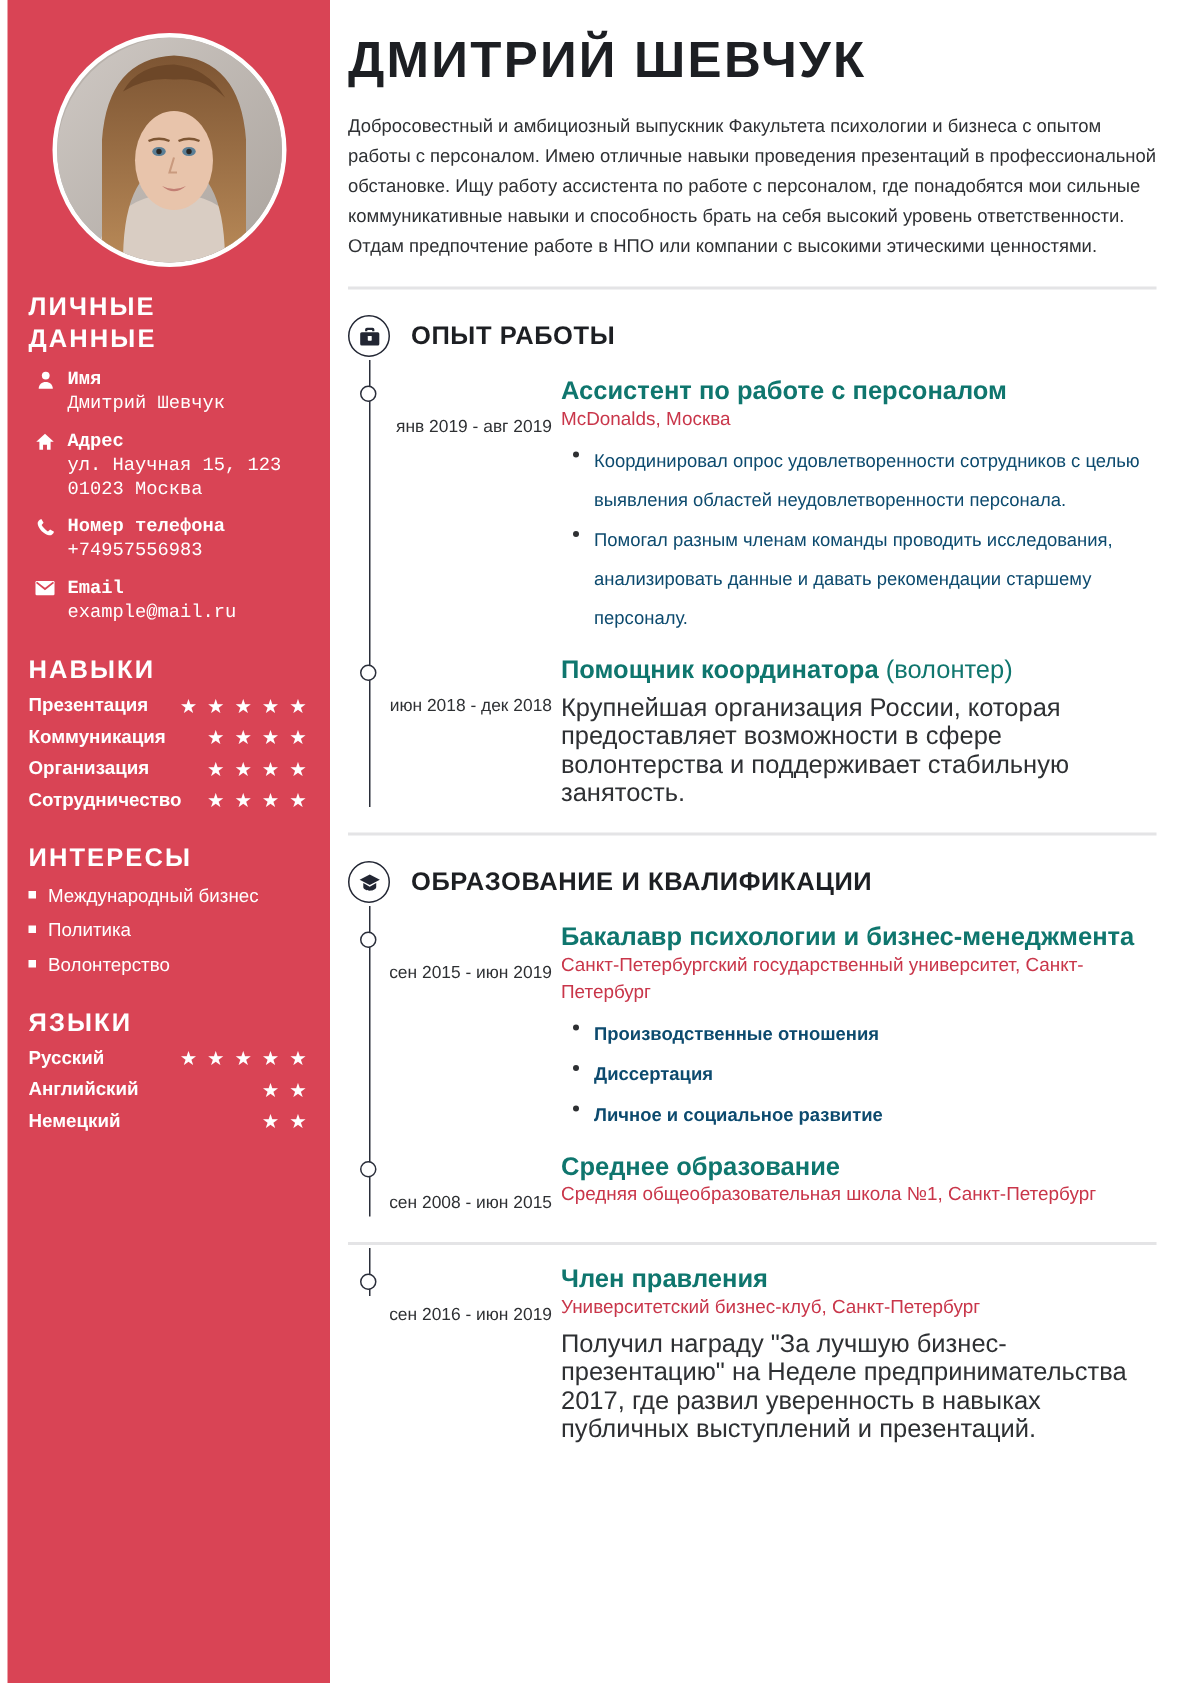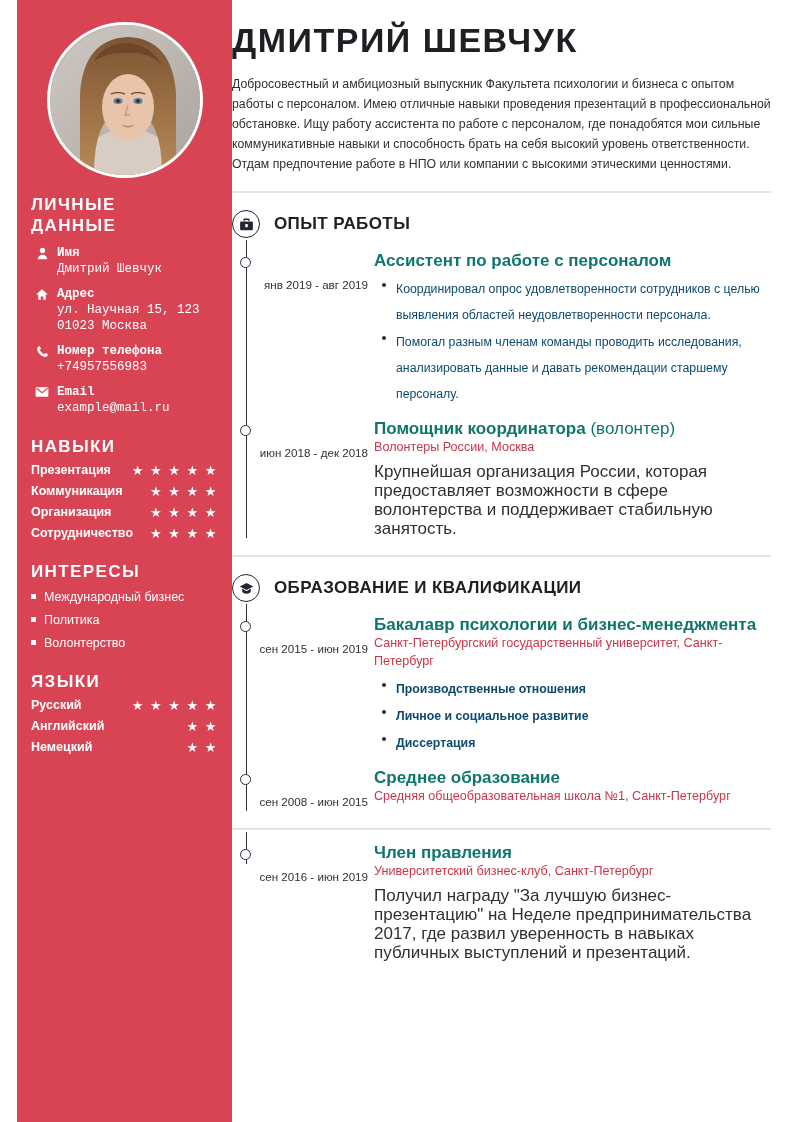--- a/index.html
+++ b/index.html
@@ -6,21 +6,21 @@
   html, body {
     width: 793px; height: 1122px;
     background: #ffffff;
     font-family: "Liberation Sans", sans-serif;
     overflow: hidden;
   }
   .page { position: relative; width: 793px; height: 1122px; background:#fff; }
 
   
   .sidebar {
-    position: absolute; left: 17px; top: 0;
+    position: absolute; left: 5px; top: 0;
     width: 215px; height: 1122px;
     background: #d94455;
     color: #ffffff;
     padding: 0 14px;
   }
   .avatar-wrap {
     width: 156px; height: 156px;
     margin: 22px auto 0 auto;
     border-radius: 50%;
     border: 3px solid #ffffff;
@@ -276,33 +276,33 @@
     </div>
 
     <div class="tl">
       <div class="tl-line"></div>
 
       <div class="entry">
         <span class="dot"></span>
         <div class="dates">янв 2019 - авг 2019</div>
         <div class="ebody">
           <div class="etitle">Ассистент по работе с персоналом</div>
+          <div class="eorg">McDonalds, Москва</div>
           <ul class="blist">
             <li>Координировал опрос удовлетворенности сотрудников с целью выявления областей неудовлетворенности персонала.</li>
             <li>Помогал разным членам команды проводить исследования, анализировать данные и давать рекомендации старшему персоналу.</li>
           </ul>
         </div>
       </div>
 
       <div class="entry">
         <span class="dot"></span>
         <div class="dates">июн 2018 - дек 2018</div>
         <div class="ebody">
           <div class="etitle"><span>Помощник координатора</span><span class="light"> (волонтер)</span></div>
-          <div class="eorg">Волонтеры России, Москва</div>
           <div class="edesc">Крупнейшая организация России, которая предоставляет возможности в сфере волонтерства и поддерживает стабильную занятость.</div>
         </div>
       </div>
     </div>
 
     <div class="divider"></div>
 
     <div class="sec-head">
       <span class="sec-ico">
         <svg width="15" height="15" viewBox="0 0 16 16">
@@ -317,22 +317,22 @@
       <div class="tl-line"></div>
 
       <div class="entry">
         <span class="dot"></span>
         <div class="dates">сен 2015 - июн 2019</div>
         <div class="ebody">
           <div class="etitle">Бакалавр психологии и бизнес-менеджмента</div>
           <div class="eorg">Санкт-Петербургский государственный университет, Санкт-Петербург</div>
           <ul class="blist bold">
             <li>Производственные отношения</li>
+            <li>Диссертация</li>
             <li>Личное и социальное развитие</li>
-            <li>Диссертация</li>
           </ul>
         </div>
       </div>
 
       <div class="entry">
         <span class="dot"></span>
         <div class="dates">сен 2008 - июн 2015</div>
         <div class="ebody">
           <div class="etitle">Среднее образование</div>
           <div class="eorg">Средняя общеобразовательная школа №1, Санкт-Петербург</div>

